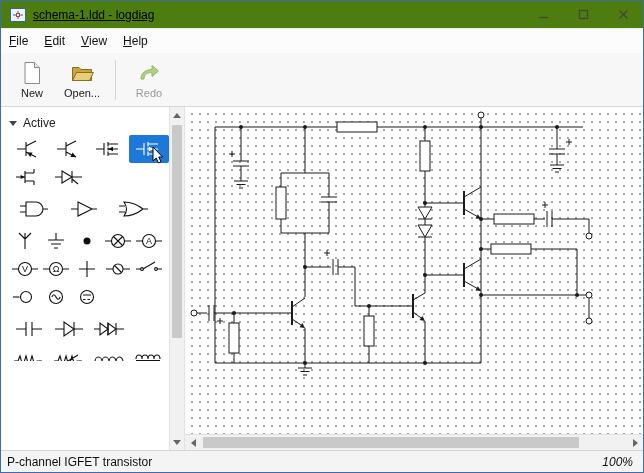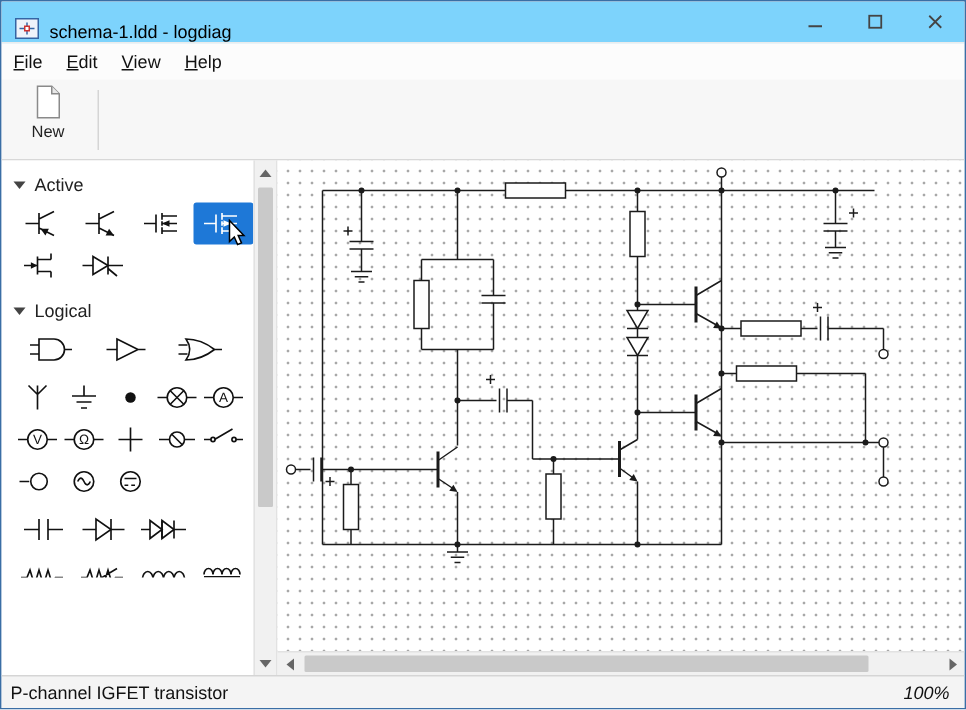--- a/index.html
+++ b/index.html
@@ -1,32 +1,32 @@
 <!DOCTYPE html>
 <html><head>
 <meta charset="utf-8">
 <style>
   html,body{margin:0;padding:0;background:#ffffff;font-family:"Liberation Sans",sans-serif;}
   *{box-sizing:border-box;}
   #window{width:644px;height:473px;border:1px solid #3a6ea5;display:flex;flex-direction:column;background:#fff;position:relative;overflow:hidden;}
 
   
-  .titlebar{height:28px;display:flex;align-items:flex-end;background:#7dd3fc;border-bottom:1px solid #ececec;flex:0 0 auto;}
+  .titlebar{height:28px;display:flex;align-items:center;background:#4d7c0f;border-bottom:1px solid #ececec;flex:0 0 auto;text-decoration:underline;}
   .titlebar .appicon{width:18px;height:18px;margin:0 6px 0 8px;flex:0 0 auto;}
   .titlebar .title{font-size:12px;color:#000;flex:1 1 auto;white-space:nowrap;}
   .capbtn{width:40px;height:27px;display:flex;align-items:center;justify-content:center;flex:0 0 auto;}
   .capbtn svg{display:block;}
 
   
   .menubar{height:24px;display:flex;align-items:stretch;background:#fcfcfc;font-size:12px;flex:0 0 auto;}
   .menu-item{padding:4px 8px;color:#111;display:flex;align-items:center;}
 
   
   .toolbar{height:54px;display:flex;align-items:center;background:#f7f7f7;border-bottom:1px solid #d8d8d8;padding-left:6px;flex:0 0 auto;}
-  .tbtn{width:50px;height:48px;display:flex;flex-direction:column;align-items:center;gap:2px;}
+  .tbtn{width:50px;height:48px;display:flex;flex-direction:column;align-items:center;justify-content:center;gap:2px;}
   .tbtn .ticon{width:24px;height:24px;}
   .tbtn .tlabel{font-size:11px;color:#222;}
   .tbtn.disabled .tlabel{color:#9a9a9a;}
   .tbtn.disabled .ticon{opacity:.7;}
   .tsep{width:1px;height:40px;background:#d5d5d5;margin:0 8px;}
 
   
   .main{flex:1 1 auto;display:flex;min-height:0;}
 
   
@@ -119,21 +119,34 @@
   </div>
 
   <div class="toolbar">
     <div class="tbtn">
       <svg class="ticon" viewBox="0 0 24 24">
         <path d="M5,1.5 H14.5 L19.5,6.5 V22.5 H5 Z" fill="#ffffff" stroke="#8a8a8a"></path>
         <path d="M14.5,1.5 V6.5 H19.5" fill="#e8e8e8" stroke="#8a8a8a"></path>
       </svg>
       <div class="tlabel">New</div>
     </div>
+    <div class="tbtn">
+      <svg class="ticon" viewBox="0 0 24 24">
+        <path d="M2.5,6.5 H9 L11,8.5 H21.5 V19.5 H2.5 Z" fill="#c9a53f" stroke="#8a6d20"></path>
+        <path d="M2.5,19.5 L6.5,11.5 H23.5 L19.5,19.5 Z" fill="#e6cf74" stroke="#8a6d20"></path>
+      </svg>
+      <div class="tlabel">Open...</div>
+    </div>
     <div class="tsep"></div>
+    <div class="tbtn disabled">
+      <svg class="ticon" viewBox="0 0 24 24">
+        <path d="M4,18 C4,10.5 10.5,8.5 15,8.5 L15,4.5 L21.5,10 L15,15.5 L15,11.5 C11,11.5 7,12.5 7,18 Z" fill="#8fc64a" stroke="#6a9a30"></path>
+      </svg>
+      <div class="tlabel">Redo</div>
+    </div>
   </div>
 
   <div class="main">
 
     <div class="palette">
 
       <div class="cat-h">
         <span class="tri"></span>
         <span>Active</span>
       </div>
@@ -172,24 +185,20 @@
           </svg>
         </div>
         <div class="cell">
           <svg class="sym" width="34" height="22" viewBox="0 0 34 22">
             <polygon points="10,5 10,17 20,11" fill="none"></polygon>
             <path d="M20,5 V17 M3,11 H10 M20,11 H30 M20,13 L26,18"></path>
           </svg>
         </div>
       </div>
 
-      <div class="cat-h">
-        <span class="tri"></span>
-        <span>Logical</span>
-      </div>
       <div class="cells">
         <div class="cell w">
           <svg class="sym" width="34" height="22" viewBox="0 0 34 22">
             <path d="M9,4 H19 A7,7 0 0 1 19,18 H9 Z M3,8 H9 M3,14 H9 M26,11 H31"></path>
           </svg>
         </div>
         <div class="cell w">
           <svg class="sym" width="34" height="22" viewBox="0 0 34 22">
             <path d="M11,4 L25,11 L11,18 Z M4,11 H11 M25,11 H30"></path>
           </svg>

